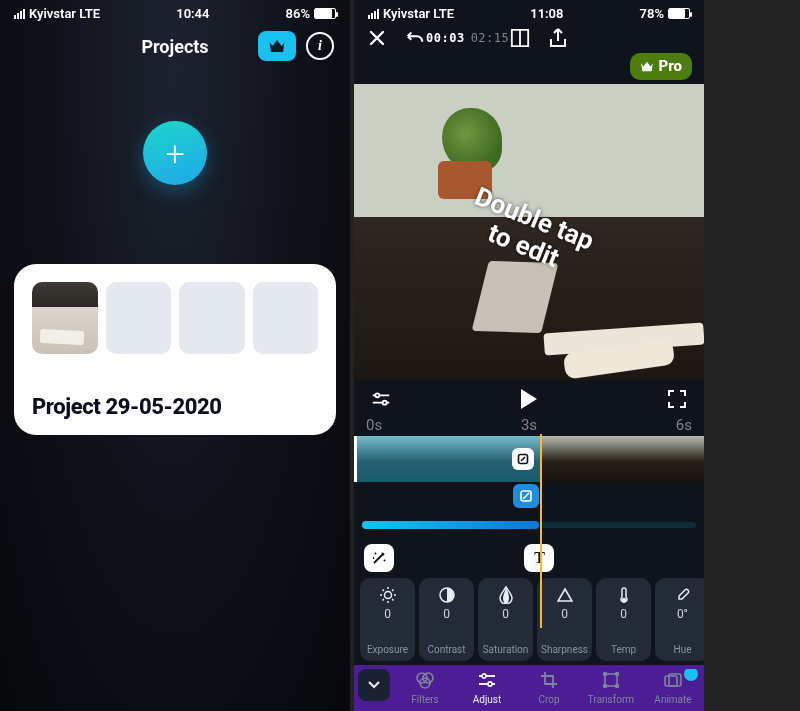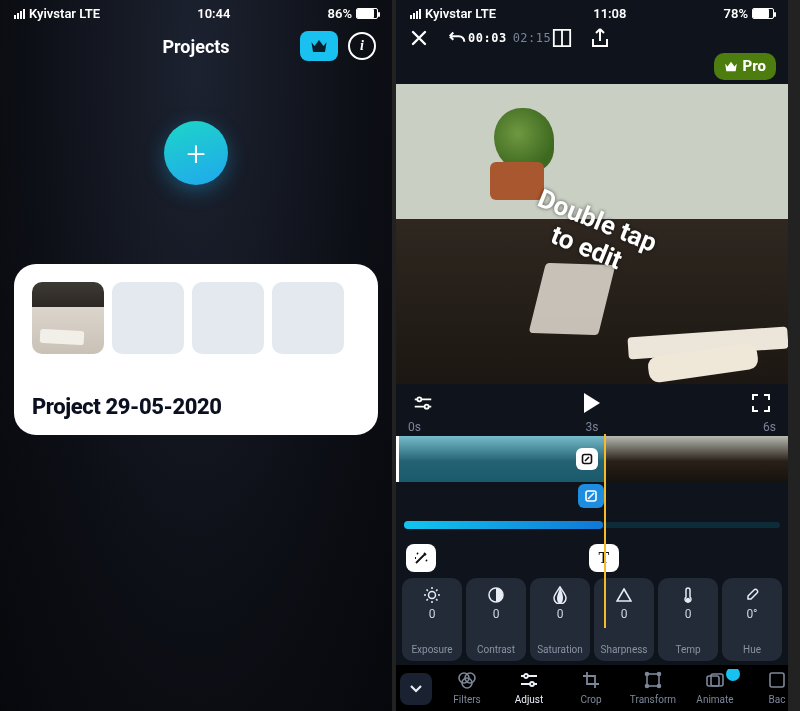--- a/index.html
+++ b/index.html
@@ -1,18 +1,18 @@
 <!DOCTYPE html>
 <html><head>
 <meta charset="utf-8">
 <style>
   * { box-sizing: border-box; margin: 0; padding: 0; }
   body { font-family: -apple-system, BlinkMacSystemFont, "Segoe UI", Roboto, Helvetica, Arial, sans-serif; background:#222; }
   .wrap { display:flex; gap:4px; width:800px; height:711px; }
-  .screen { position:relative; width:392px; height:711px; background:#0e111a; color:#fff; overflow:hidden; }
+  .screen { position:relative; width:350px; height:711px; background:#0e111a; color:#fff; overflow:hidden; }
   .status-bar { display:flex; align-items:center; justify-content:space-between; padding:6px 14px 0 14px; font-size:13px; font-weight:600; color:#fff; }
   .status-left, .status-right { display:flex; align-items:center; gap:4px; }
   .sigbars { display:flex; align-items:flex-end; gap:1px; }
   .sigbars span { width:2px; background:#fff; }
   .sigbars span:nth-child(1){height:4px}.sigbars span:nth-child(2){height:6px}.sigbars span:nth-child(3){height:8px}.sigbars span:nth-child(4){height:10px}
   .batt { width:22px; height:11px; border:1px solid #fff; border-radius:2px; position:relative; }
   .batt::after{content:"";position:absolute;right:-3px;top:3px;width:2px;height:5px;background:#fff;border-radius:1px;}
   .batt i{display:block;height:100%;background:#fff;border-radius:1px;}
 
   
@@ -51,21 +51,21 @@
   .wall { position:absolute; inset:0 0 55% 0; background:#c9cfc3; }
   .table{ position:absolute; inset:45% 0 0 0; background:linear-gradient(180deg,#2f2720 0%, #1c1712 100%); }
   .foil{ position:absolute; left:36%; top:60%; width:70px; height:70px; background:#d9d3c9; transform:skewX(-12deg) rotate(2deg);opacity:0.9;border-radius:4px;}
   .strip{ position:absolute; right:0; bottom:30px; width:160px; height:22px; background:#ece5da; border-radius:4px; transform:rotate(-4deg);}
   .remote{ position:absolute; right:30px; bottom:8px; width:110px; height:26px; background:#efe7d8; border-radius:10px; transform:rotate(-8deg);}
   .pot{ position:absolute; left:24%; top:26%; width:54px; height:38px; background:#a9572e; border-radius:6px;}
   .plant{ position:absolute; left:25%; top:8%; width:60px; height:64px; background:radial-gradient(circle at 40% 40%, #6f9840 0%, #3d6920 70%); border-radius:50% 55% 40% 60%; }
   .overlay-text { position:absolute; left:50%; top:50%; transform:translate(-50%,-50%) rotate(22deg); font-size:26px; font-weight:700; text-align:center; line-height:1.1; text-shadow:0 0 4px rgba(0,0,0,0.6);}
   .play-row{ display:flex; align-items:center; justify-content:space-between; padding:8px 16px 6px; }
   .playbtn{ width:0; height:0; border-left:16px solid #fff; border-top:10px solid transparent; border-bottom:10px solid transparent; }
-  .ruler{ display:flex; justify-content:space-between; padding:0 12px; font-size:12px; color:#7a8496;}
+  .ruler{ display:flex; justify-content:space-between; padding:0 12px; font-size:15px; color:#7a8496;}
   .timeline{ position:relative; height:46px; margin:2px 0 0; display:flex; }
   .tclip{ flex:1; height:100%; position:relative; overflow:hidden;}
   .tclip .bg{position:absolute;inset:0;background:linear-gradient(180deg,#b7bab1 0%,#282018 55%,#17120d 100%);}
   .tclip .sel{position:absolute;inset:0 46.5% 0 0;background:rgba(32,190,240,0.42);border-left:3px solid #fff;}
   .speed-chip{position:absolute; right:48.5%; top:50%; transform:translateY(-50%); width:22px; height:22px; background:#fff; border-radius:6px; display:flex; align-items:center; justify-content:center; font-size:12px; font-weight:700; color:#111;}
   .tracks{ position:relative; height:62px; padding:6px 0 0; }
   .scrubber{position:absolute;left:53%;top:-48px;bottom:-84px;width:2px;background:#f5b92c;z-index:5;}
   .blue-chip{ position:absolute; left:calc(53% - 26px); top:2px; width:26px; height:24px; background:#1e8de0; border-radius:6px; display:flex; align-items:center; justify-content:center;}
   .blue-chip svg{display:block}
   .thinline{ position:absolute; left:8px; right:8px; top:40px; height:6px; background:#0b2c38; border-radius:3px;}
@@ -73,21 +73,21 @@
   .floaters{ position:relative; height:28px; }
   .chipL,.chipR{ position:absolute; top:0; width:30px; height:28px; background:#fff; border-radius:8px; display:flex; align-items:center; justify-content:center; color:#111; font-weight:700;}
   .chipL{ left:10px; }
   .chipL::before{content:"";position:absolute;left:-3px;bottom:-3px;width:30px;height:28px;border-radius:8px;background:#3a4250;z-index:-1}
   .chipR{ left:calc(53% - 15px);}
   .adjust{ display:flex; gap:4px; padding:6px 6px 4px; }
   .aitem{ flex:1 0 0; min-width:55px; background:#232a38; border-radius:10px; padding:8px 2px 6px; text-align:center; }
   .aitem .ic{ height:18px; display:flex; align-items:center; justify-content:center; color:#e8edf5; }
   .aitem .val{ font-size:12px; color:#cfd6e1; margin-top:3px;}
   .aitem .lbl{ font-size:10px; color:#8a93a4; margin-top:23px;}
-  .bottombar{ display:flex; align-items:flex-end; padding:4px 0 6px; background:#000000; }
+  .bottombar{ display:flex; align-items:flex-start; padding:4px 0 6px; background:#4c1d95; }
   .collapse{ width:32px; height:32px; background:#1a2130; border-radius:8px; display:flex; align-items:center; justify-content:center; margin:0 4px;}
   .bitems{ display:flex; flex:1; overflow:hidden;}
   .bitem{ flex:0 0 62px; text-align:center; color:#7d8799; font-size:10px; position:relative;}
   .bitem.active{ color:#e9f0f8; }
   .bitem .ic{ height:22px; display:flex; align-items:center; justify-content:center; }
   .bitem .lbl{ margin-top:3px; }
   .bitem.active::after{content:"";position:absolute;left:15px;right:15px;bottom:-4px;height:2px;background:#18c1f0;border-radius:2px;}
   .pro-dot{position:absolute;top:-2px;right:6px;width:14px;height:14px;background:#18c1f0;border-radius:50%;}
 </style>
 </head>

